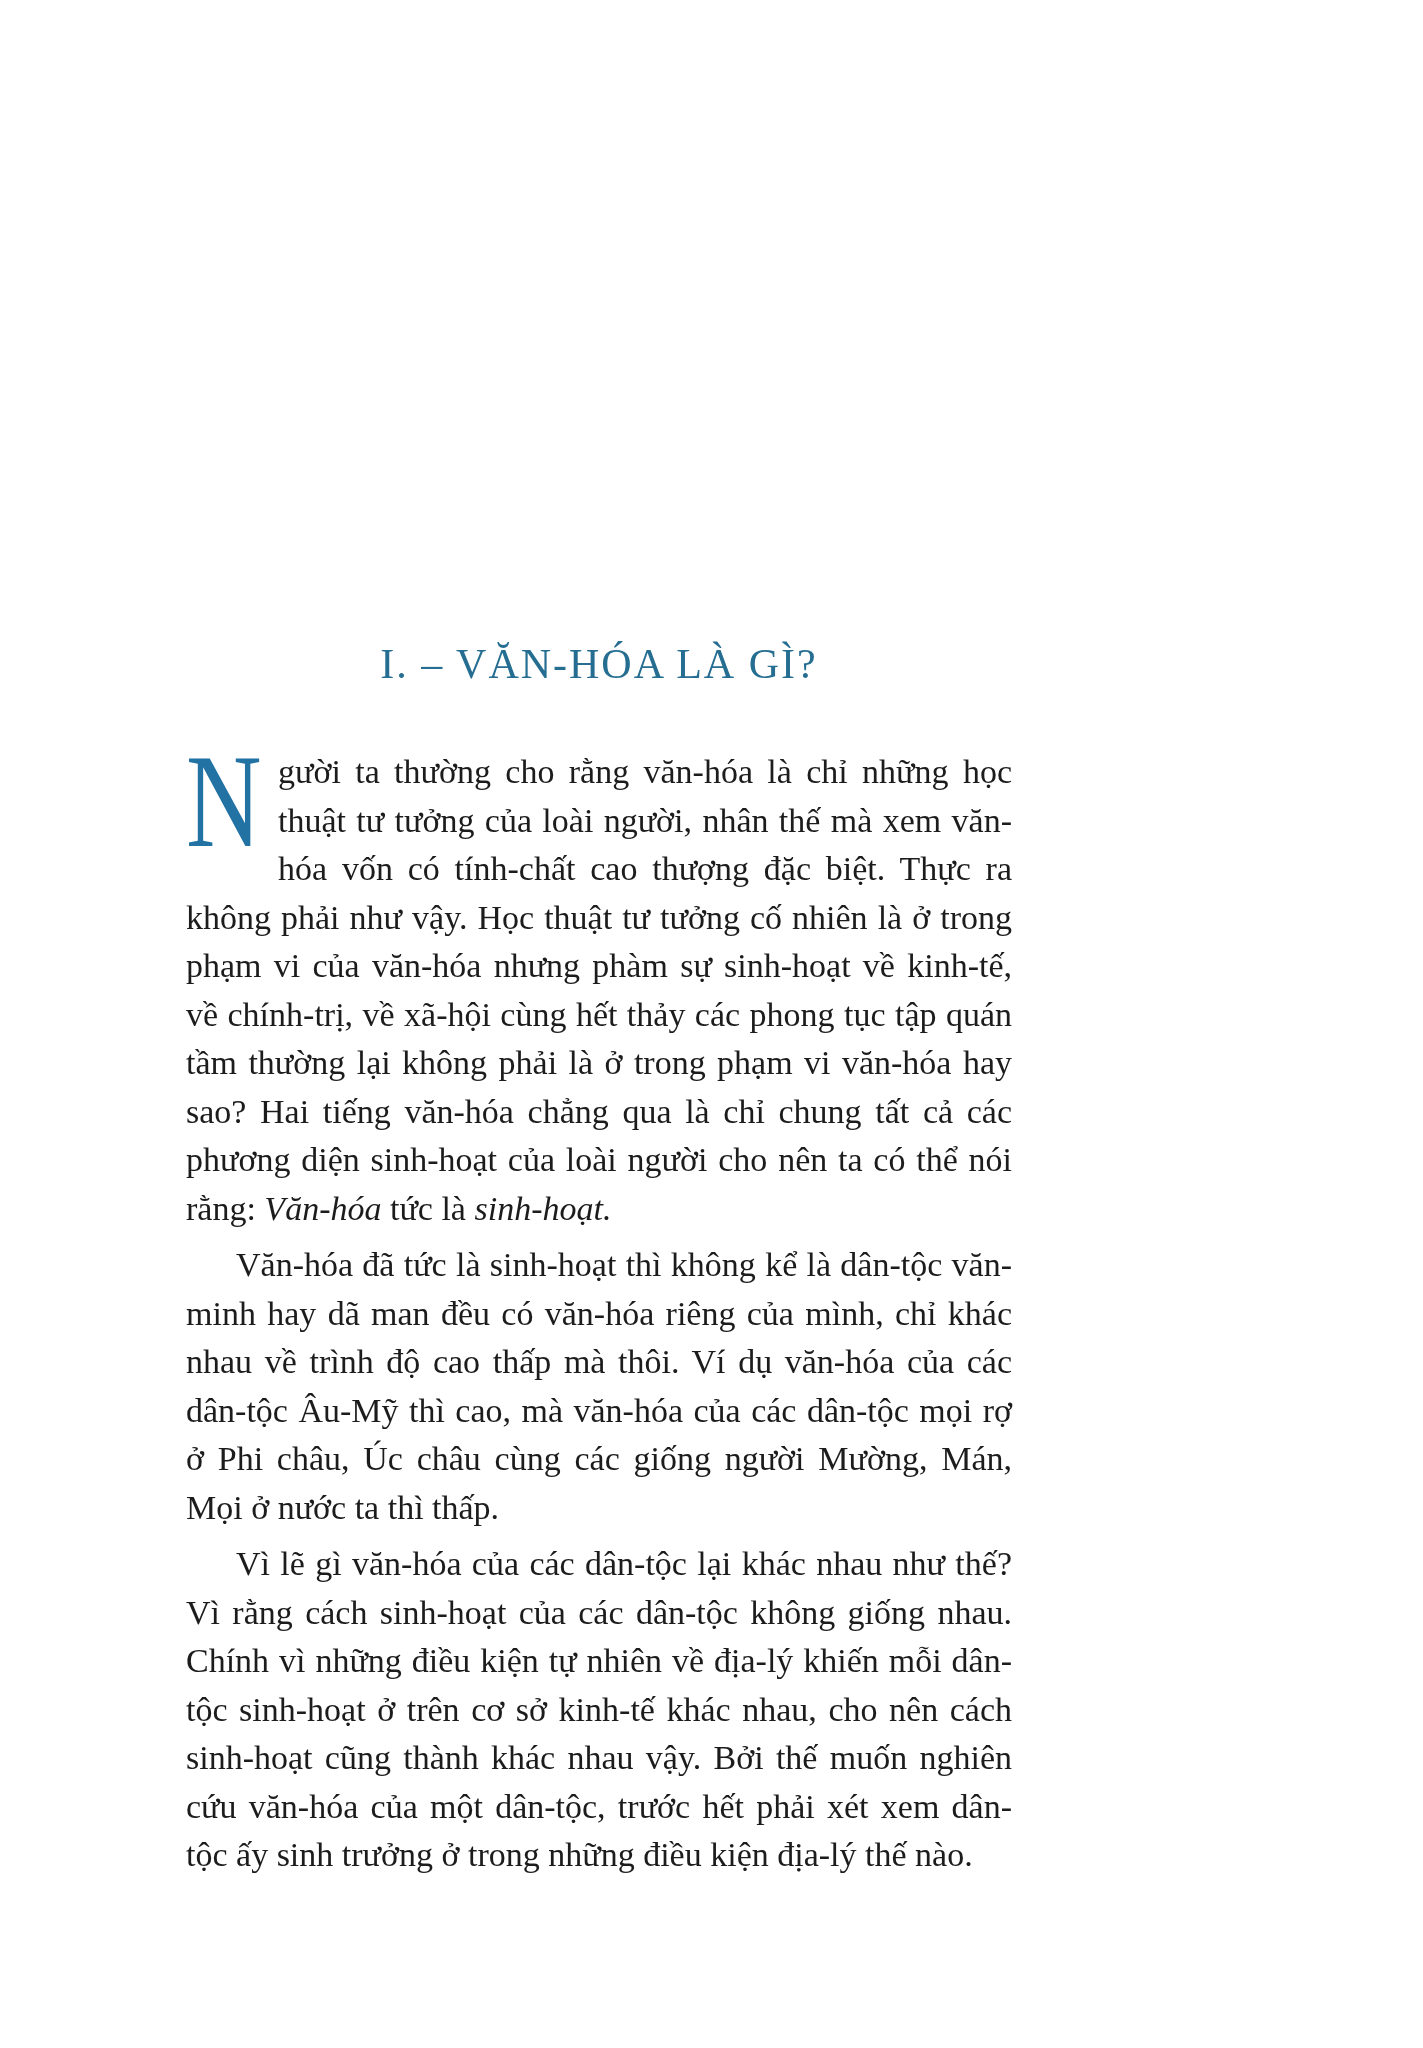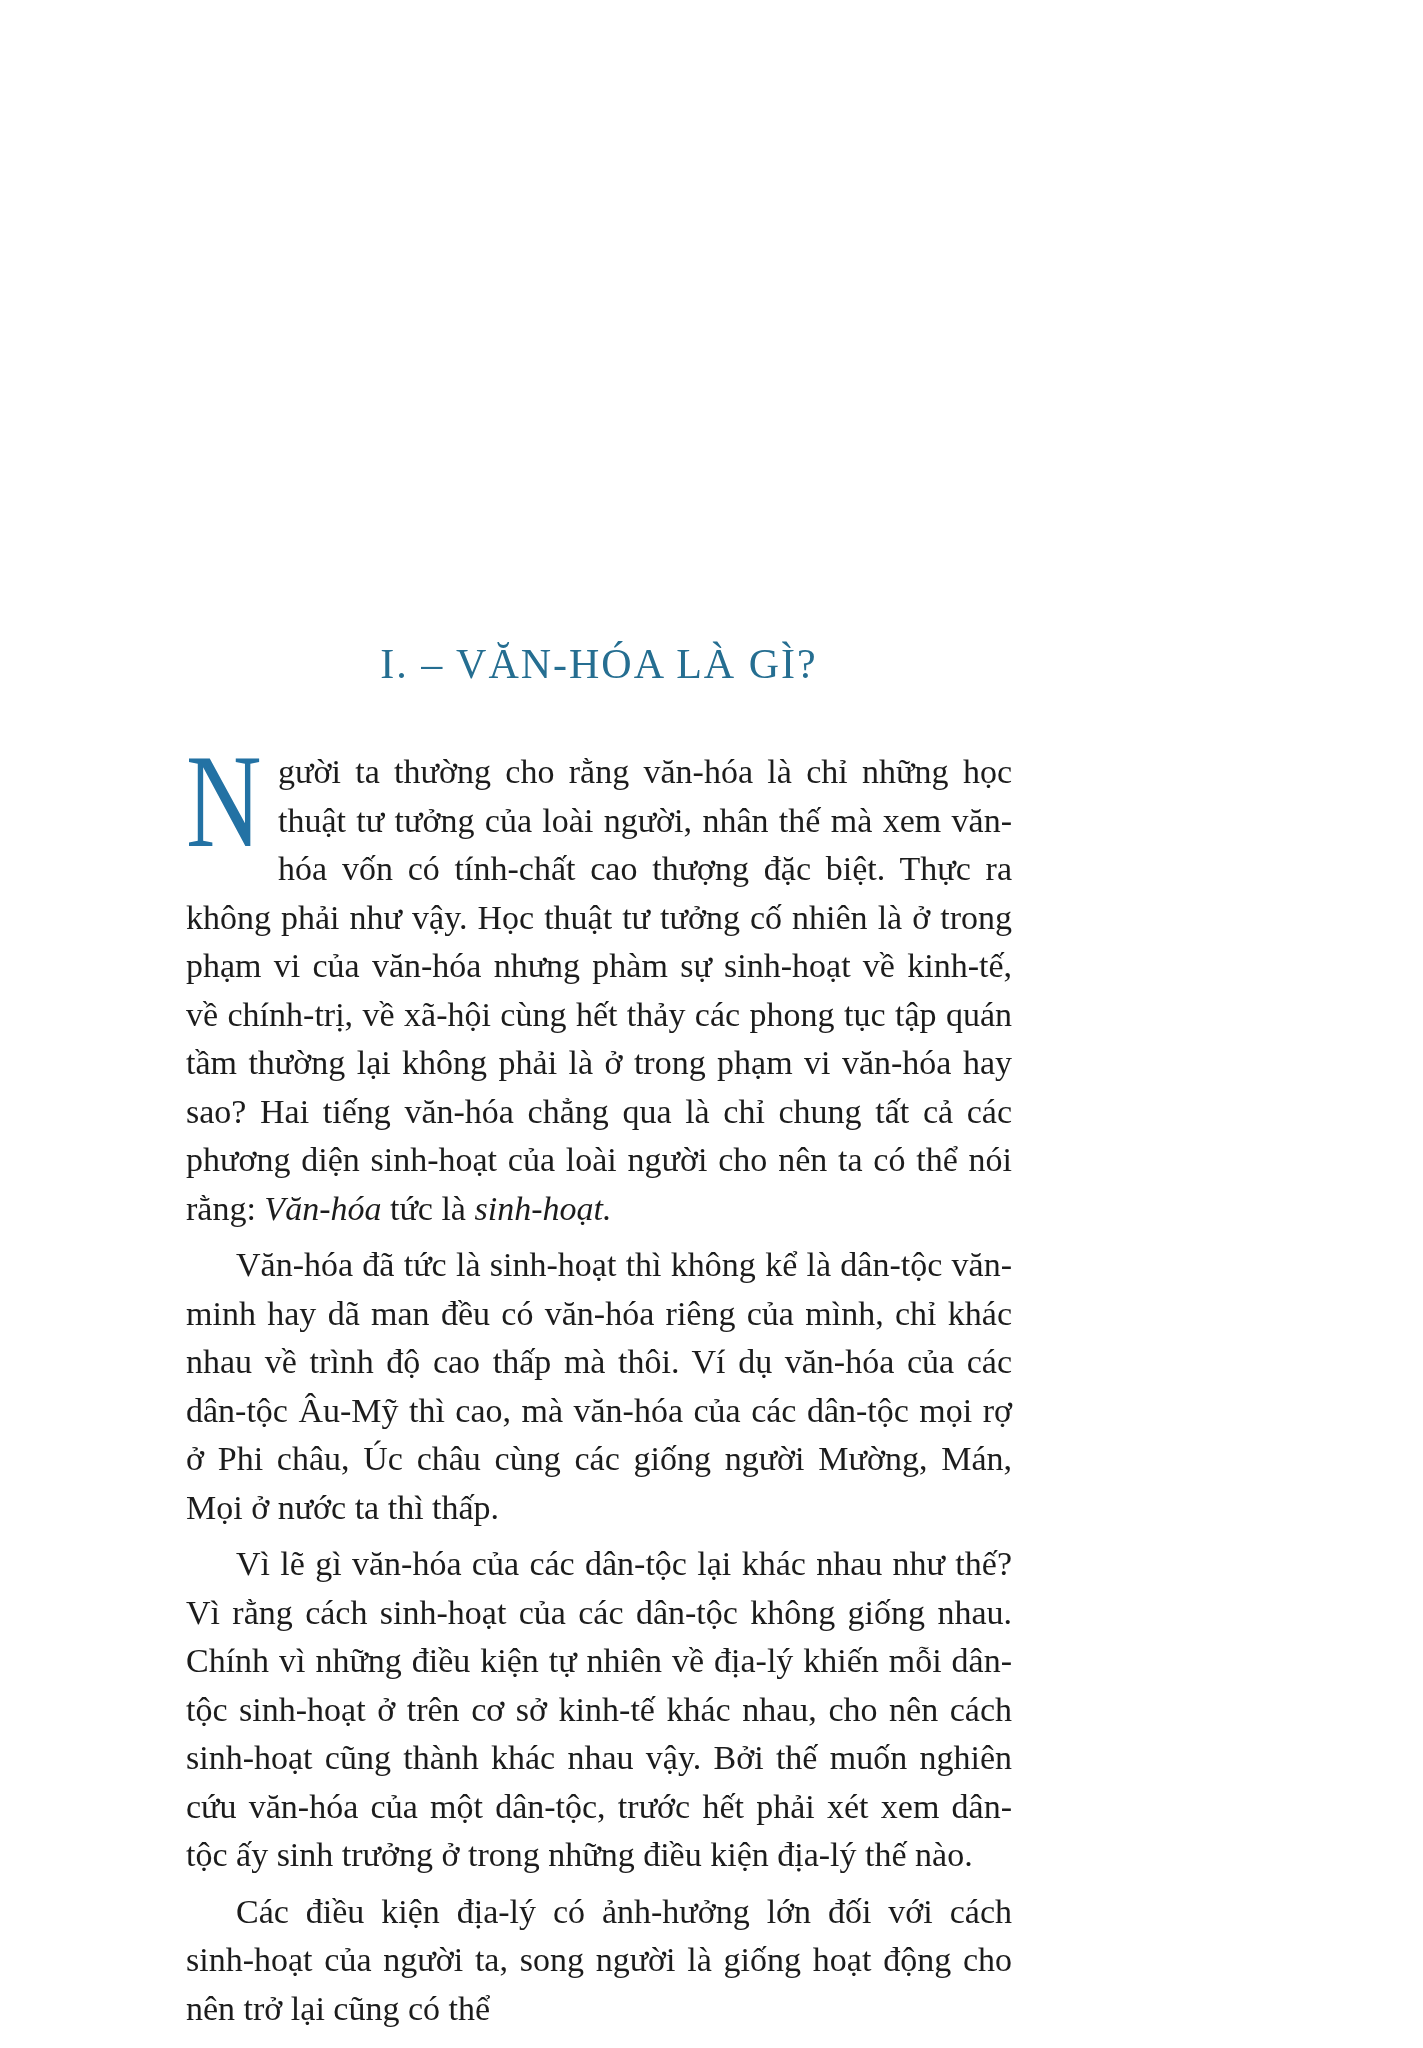--- a/index.html
+++ b/index.html
@@ -71,18 +71,15 @@
     </p>
 
     <p class="para indent">
       <span>Văn-hóa đã tức là sinh-hoạt thì không kể là dân-tộc văn-minh hay dã man đều có văn-hóa riêng của mình, chỉ khác nhau về trình độ cao thấp mà thôi. Ví dụ văn-hóa của các dân-tộc Âu-Mỹ thì cao, mà văn-hóa của các dân-tộc mọi rợ ở Phi châu, Úc châu cùng các giống người Mường, Mán, Mọi ở nước ta thì thấp.</span>
     </p>
 
     <p class="para indent">
       <span>Vì lẽ gì văn-hóa của các dân-tộc lại khác nhau như thế? Vì rằng cách sinh-hoạt của các dân-tộc không giống nhau. Chính vì những điều kiện tự nhiên về địa-lý khiến mỗi dân-tộc sinh-hoạt ở trên cơ sở kinh-tế khác nhau, cho nên cách sinh-hoạt cũng thành khác nhau vậy. Bởi thế muốn nghiên cứu văn-hóa của một dân-tộc, trước hết phải xét xem dân-tộc ấy sinh trưởng ở trong những điều kiện địa-lý thế nào.</span>
     </p>
 
-    <p class="para indent">
-      <span>Các điều kiện địa-lý có ảnh-hưởng lớn đối với cách sinh-hoạt của người ta, song người là giống hoạt động cho nên trở lại cũng có thể</span>
-    </p>
 
   </div>
 </div>
 
 </body></html>

